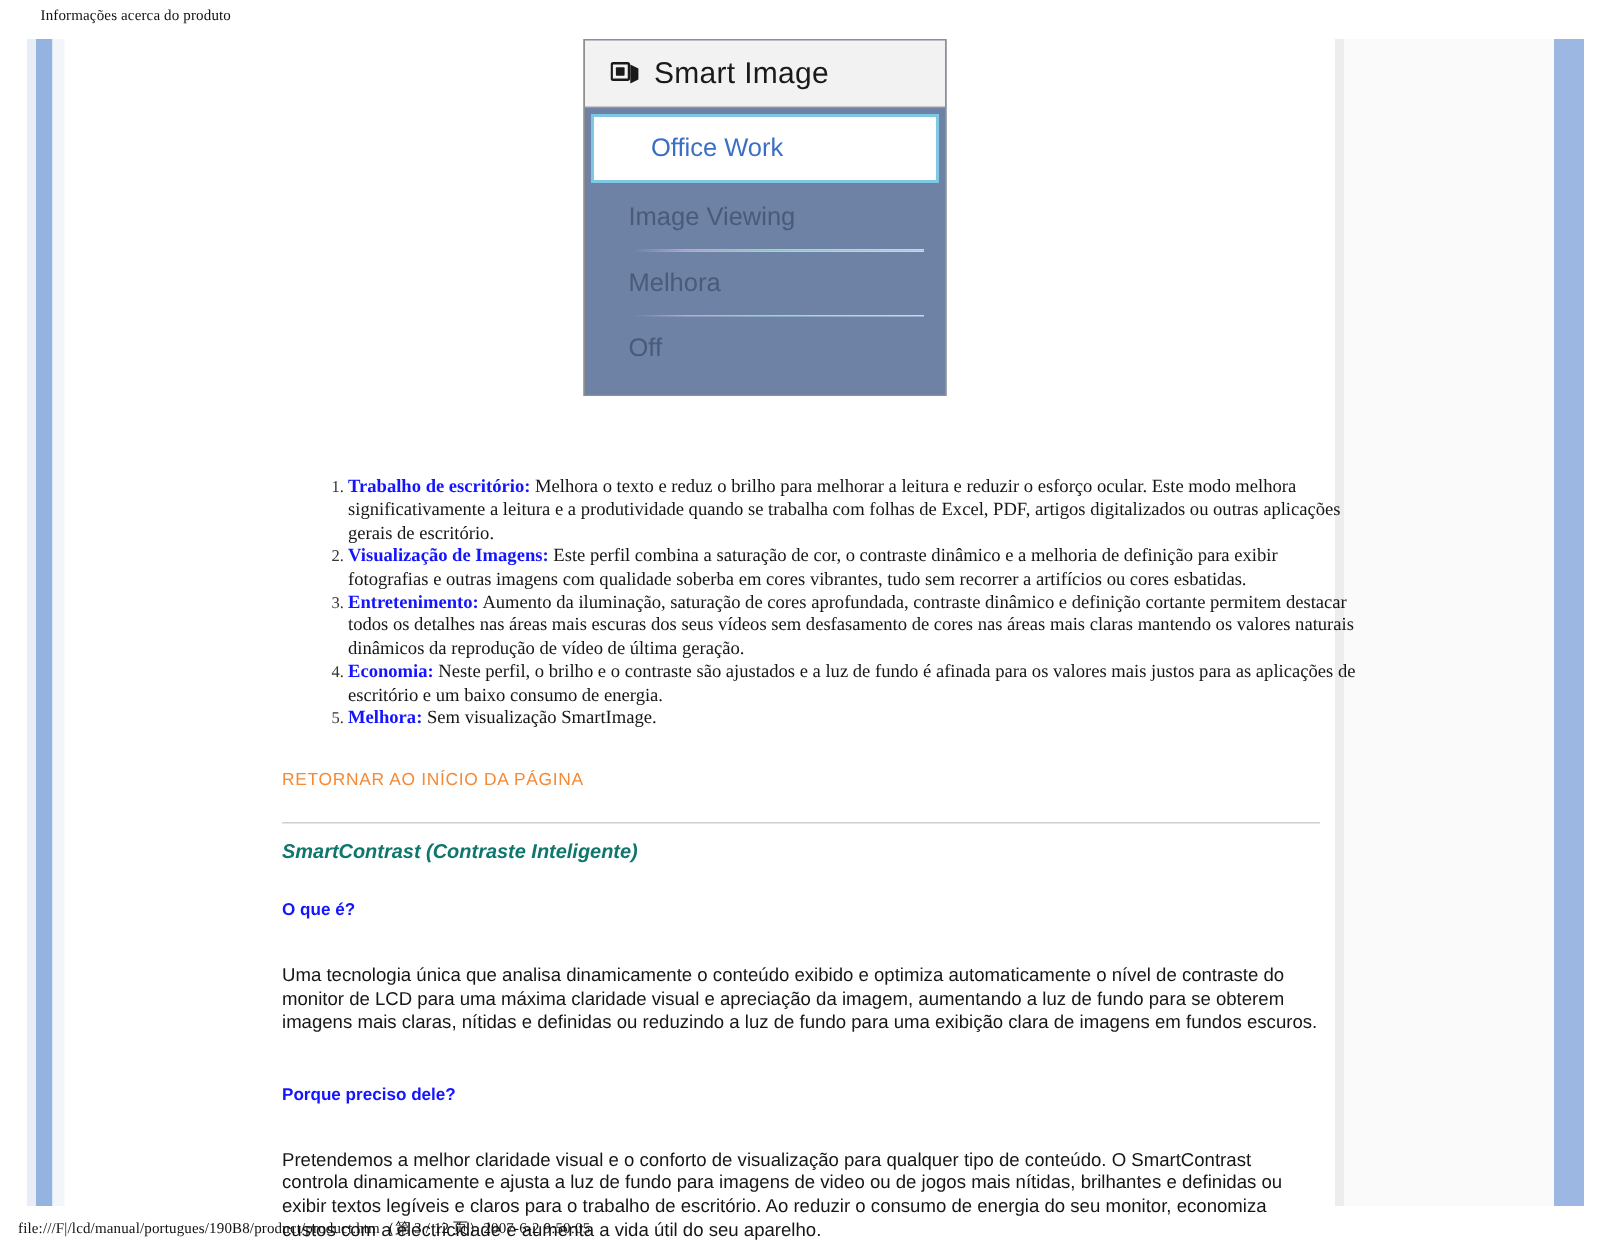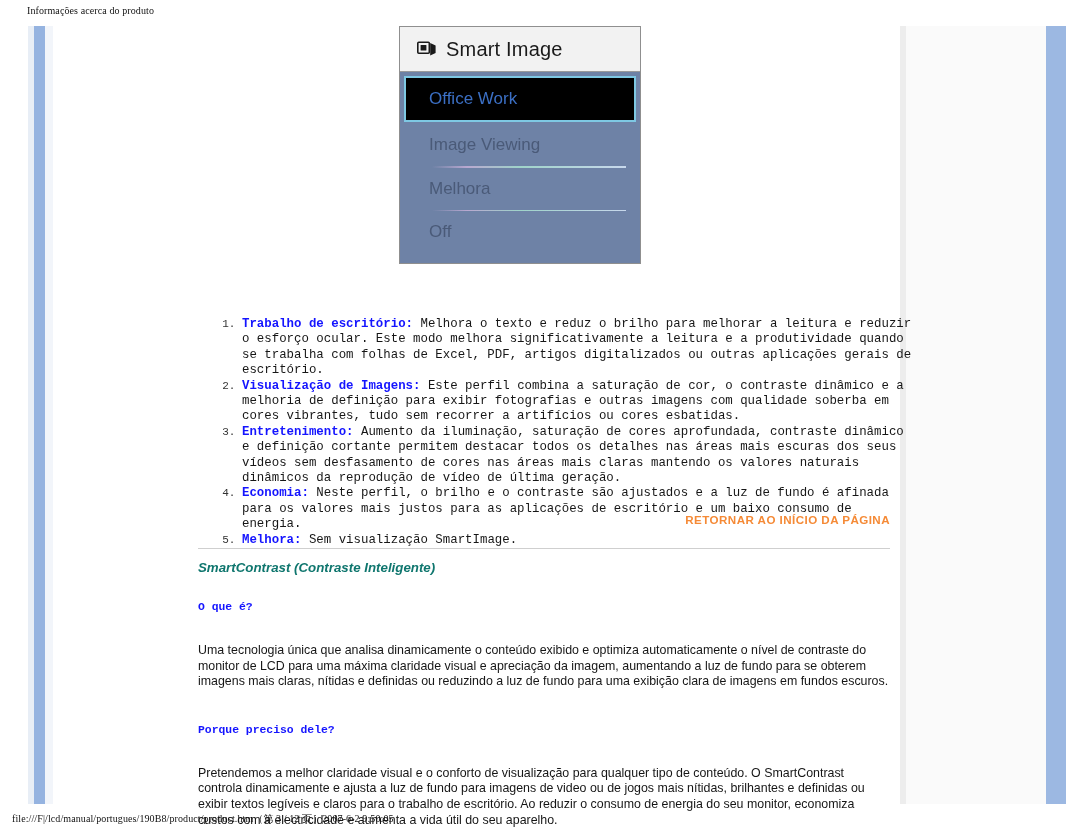--- a/index.html
+++ b/index.html
@@ -26,21 +26,21 @@
     color: #111111;
     letter-spacing: .1px;
     white-space: nowrap;
   }
   #print-header { top: 5px; padding-left: 27px; }
   #print-footer { top: 812px; padding-left: 12px; }
 
   
   #page-canvas {
     position: absolute;
-    left: 28px;
+    left: 18px;
     top: 26px;
     width: 1050px;
     height: 778px;
     background: #ffffff;
   }
 
   
   .rail {
     position: absolute;
     top: 0;
@@ -104,60 +104,60 @@
     display: flex;
     align-items: center;
     padding-left: 25px;
     box-sizing: border-box;
     font-family: "Liberation Sans", sans-serif;
     font-size: 17px;
     color: #4a5a78;
     position: relative;
   }
   .osd-item.selected {
-    background: #000000;
+    background: #ffffff;
     border: 2px solid #7ec8e3;
     color: #3b6fc4;
     height: 46px;
-    padding-left: 23px;
+    padding-left: 38px;
     margin-bottom: 2px;
   }
   .osd-sep {
     height: 1px;
     margin: 0 10px 0 28px;
     background: linear-gradient(to right,#6e82a6,#b9a8d0 18%,#9fd3c9 45%,#c8d8ec);
   }
 
   
   #feature-list {
     position: absolute;
     left: 14px;
     top: 291px;
     width: 672px;
     margin: 0;
     padding: 0 0 0 30px;
-    font-family: Liberation Mono, monospace;
+    font-family: Liberation Serif, serif;
     font-size: 12.4px;
     line-height: 15.4px;
     color: #161616;
   }
   #feature-list li { margin: 0 0 0 0; padding: 0; }
   #feature-list li::marker { font-size: 11px; color: #333; }
   .term { color: #1414ff; font-weight: bold; }
 
   
   #return-link {
     position: absolute;
     left: 0;
     top: 487px;
     width: 692px;
-    text-align: right;
+    text-align: left;
     font-family: "Liberation Sans", sans-serif;
     font-size: 11.6px;
-    font-weight: bold;
+    font-weight: normal;
     letter-spacing: .45px;
     color: #f58a36;
     text-decoration: none;
     cursor: pointer;
   }
 
   #divider {
     position: absolute;
     left: 0px;
     top: 522px;
@@ -182,21 +182,20 @@
     margin: 0;
     padding: 0;
     font-style: italic;
   }
   .sc-h3 {
     font-size: 11.4px;
     font-weight: bold;
     color: #1414ff;
     margin: 0;
     padding: 0;
-    font-family: Liberation Mono, monospace;
   }
   .sc-p {
     font-size: 12.4px;
     line-height: 15.6px;
     color: #161616;
     margin: 0;
     padding: 0;
   }
   .sp-26 { height: 26px; }
   .sp-30 { height: 30px; }

